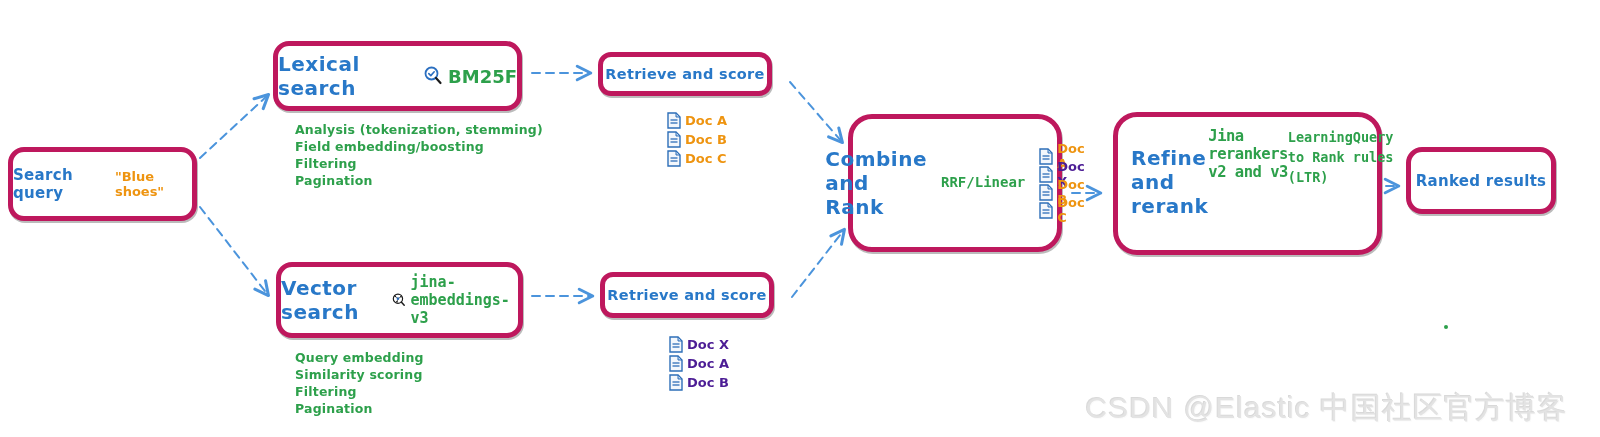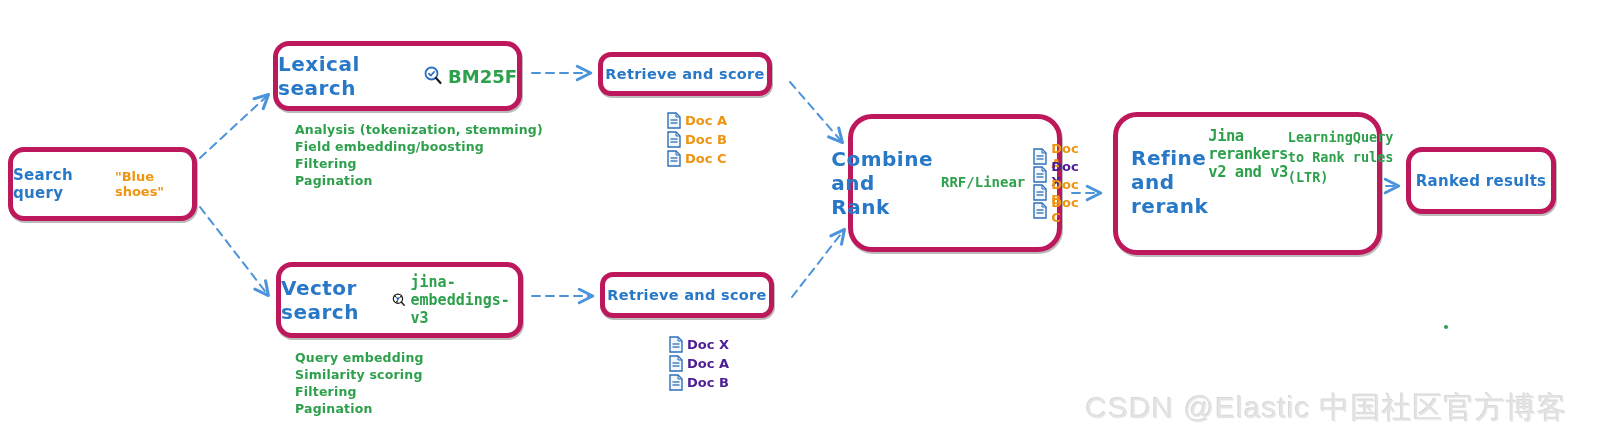--- a/index.html
+++ b/index.html
@@ -38,21 +38,21 @@
   .node.retrieve1{left:598px;top:52px;width:174px;height:44px;border-radius:13px;}
   .node.retrieve2{left:600px;top:272px;width:174px;height:46px;border-radius:13px;}
   .node.retrieve1 .title-md,.node.retrieve2 .title-md{font-size:14.5px;}
 
   .doc-list{position:absolute;display:flex;flex-direction:column;gap:2px;}
   .doc-list.top{left:667px;top:112px;}
   .doc-list.bottom{left:669px;top:336px;}
   .doc-row{display:flex;align-items:center;gap:3px;font-size:13px;font-weight:bold;height:17px;}
   .doc-row svg{flex:0 0 auto;}
 
-  .node.combine{left:848px;top:114px;width:214px;height:138px;border-radius:24px;gap:8px;}
+  .node.combine{left:848px;top:114px;width:214px;height:138px;border-radius:24px;gap:14px;}
   .node.combine .method{font-size:14px;font-weight:bold;margin-bottom:2px;}
   .node.combine .doc-stack{display:flex;flex-direction:column;gap:1px;align-items:flex-start;}
 
   .node.refine{left:1113px;top:112px;width:269px;height:143px;border-radius:24px;align-items:flex-start;padding:10px 12px 8px 13px;justify-content:flex-start;}
   .node.refine .title-lg{align-self:center;margin-bottom:6px;}
   .node.refine .r-line1{font-size:15.5px;font-weight:bold;margin-bottom:9px;letter-spacing:-0.5px;}
   .node.refine .r-line{font-size:13.5px;font-weight:bold;line-height:20px;}
 
   .node.ranked{left:1406px;top:147px;width:150px;height:67px;border-radius:16px;}
 

